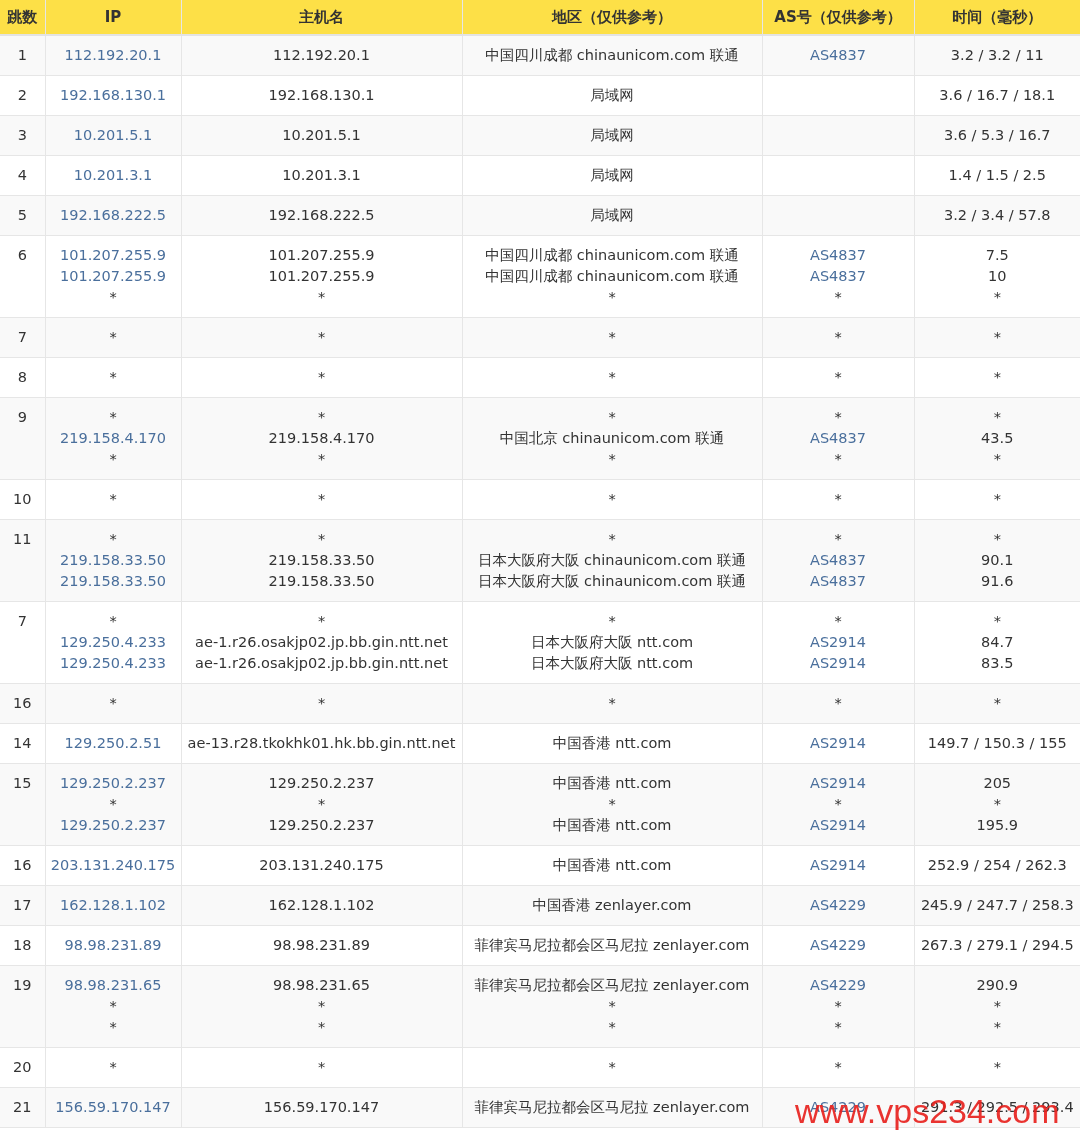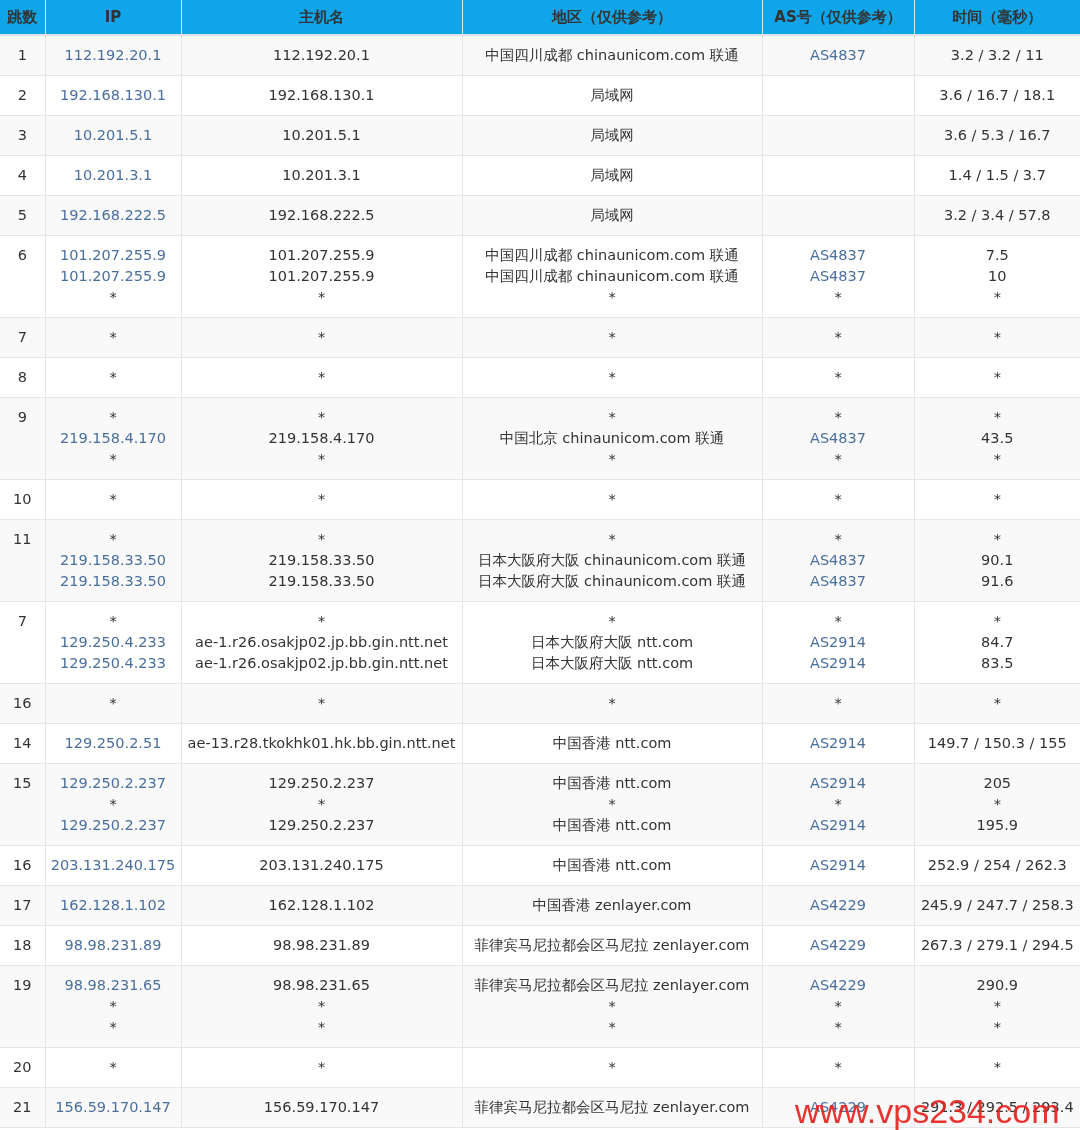--- a/index.html
+++ b/index.html
@@ -1,21 +1,21 @@
 <!DOCTYPE html>
 <html><head>
 <meta charset="utf-8">
 <style>
   html, body { margin: 0; padding: 0; background: #ffffff; }
   body { width: 1080px; height: 1130px; overflow: hidden; position: relative;
          font-family: "DejaVu Sans", "Liberation Sans", sans-serif; }
   table { border-collapse: collapse; width: 1080px; table-layout: fixed; font-size: 14.5px; color: #333; }
   col.c0 { width: 45px; } col.c1 { width: 136px; } col.c2 { width: 281px; }
   col.c3 { width: 300px; } col.c4 { width: 152px; } col.c5 { width: 166px; }
-  th { height: 34px; font-weight: bold; font-size: 15px; color: #333; background: #0ea5e9;
+  th { height: 34px; font-weight: bold; font-size: 15px; color: #333; background: #fde047;
        border-bottom: 2px solid #e3e3e3; border-left: 1px solid #e6e6e6; text-align: center; padding: 0; }
   th:first-child { border-left: none; }
   td { border-left: 1px solid #e6e6e6; border-bottom: 1px solid #e6e6e6; text-align: center; vertical-align: top;
        padding: 9px 2px 9px 2px; line-height: 21px; white-space: nowrap; overflow: hidden; }
   td:first-child { border-left: none; }
   tr.odd td { background: #f9f9f9; }
   tr.even td { background: #ffffff; }
   .link { color: #4a6f9c; }
   .line { display: block; height: 21px; }
   .watermark { position: absolute; left: 795px; top: 1092px; font-family: "Liberation Sans", sans-serif;
@@ -114,21 +114,21 @@
         <td>
           <span class="line">10.201.3.1</span>
         </td>
         <td>
           <span class="line">局域网</span>
         </td>
         <td>
           <span class="line"></span>
         </td>
         <td>
-          <span class="line">1.4 / 1.5 / 3.7</span>
+          <span class="line">1.4 / 1.5 / 2.5</span>
         </td>
       </tr>
       <tr class="odd">
         <td>
           <span class="line">5</span>
         </td>
         <td>
           <span class="line link">192.168.222.5</span>
         </td>
         <td>

